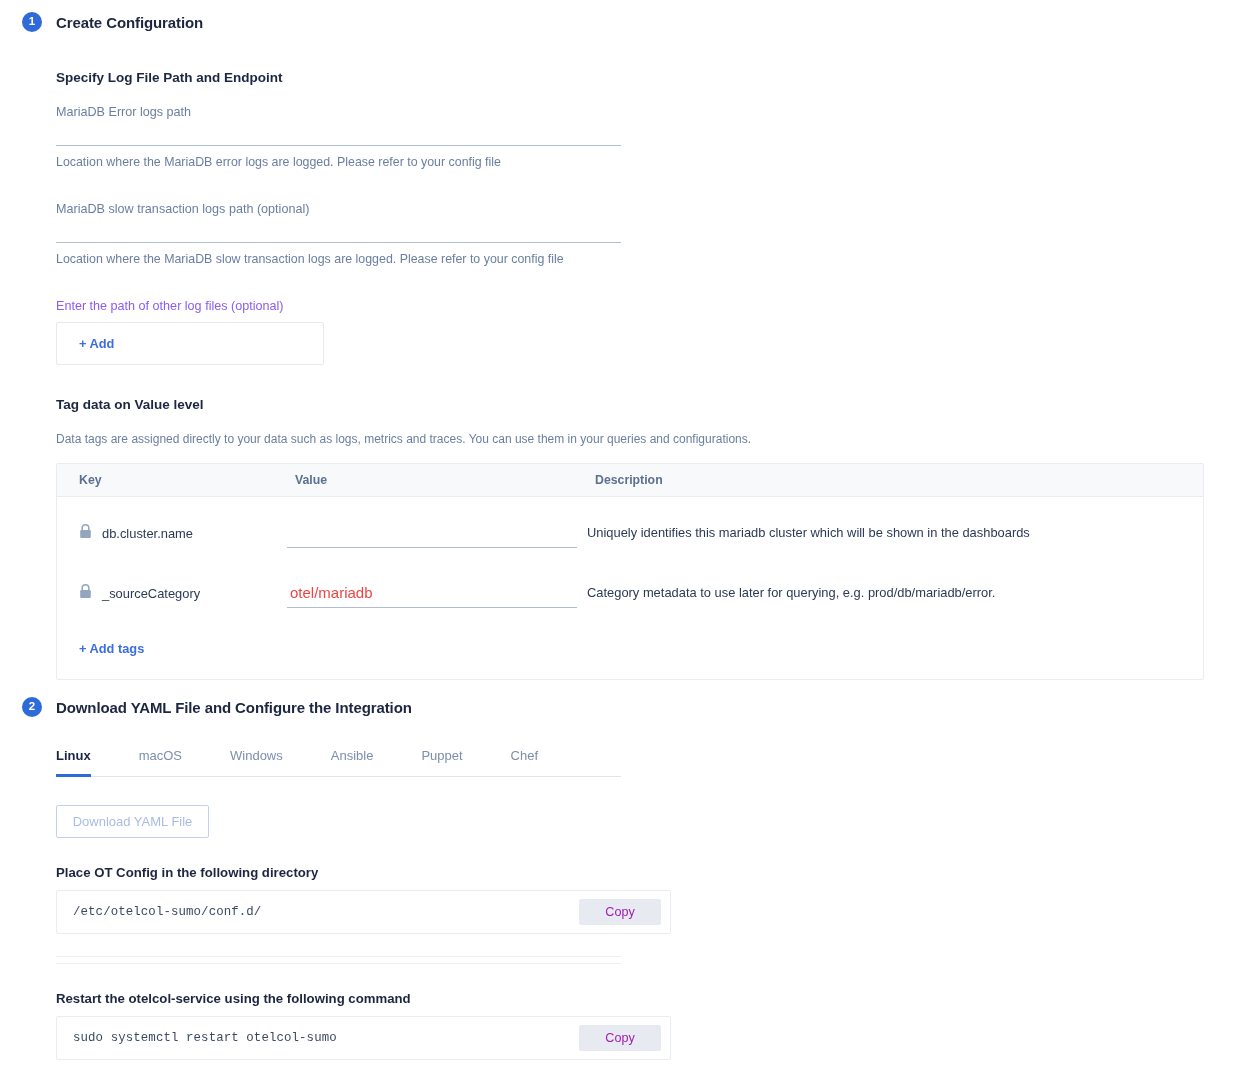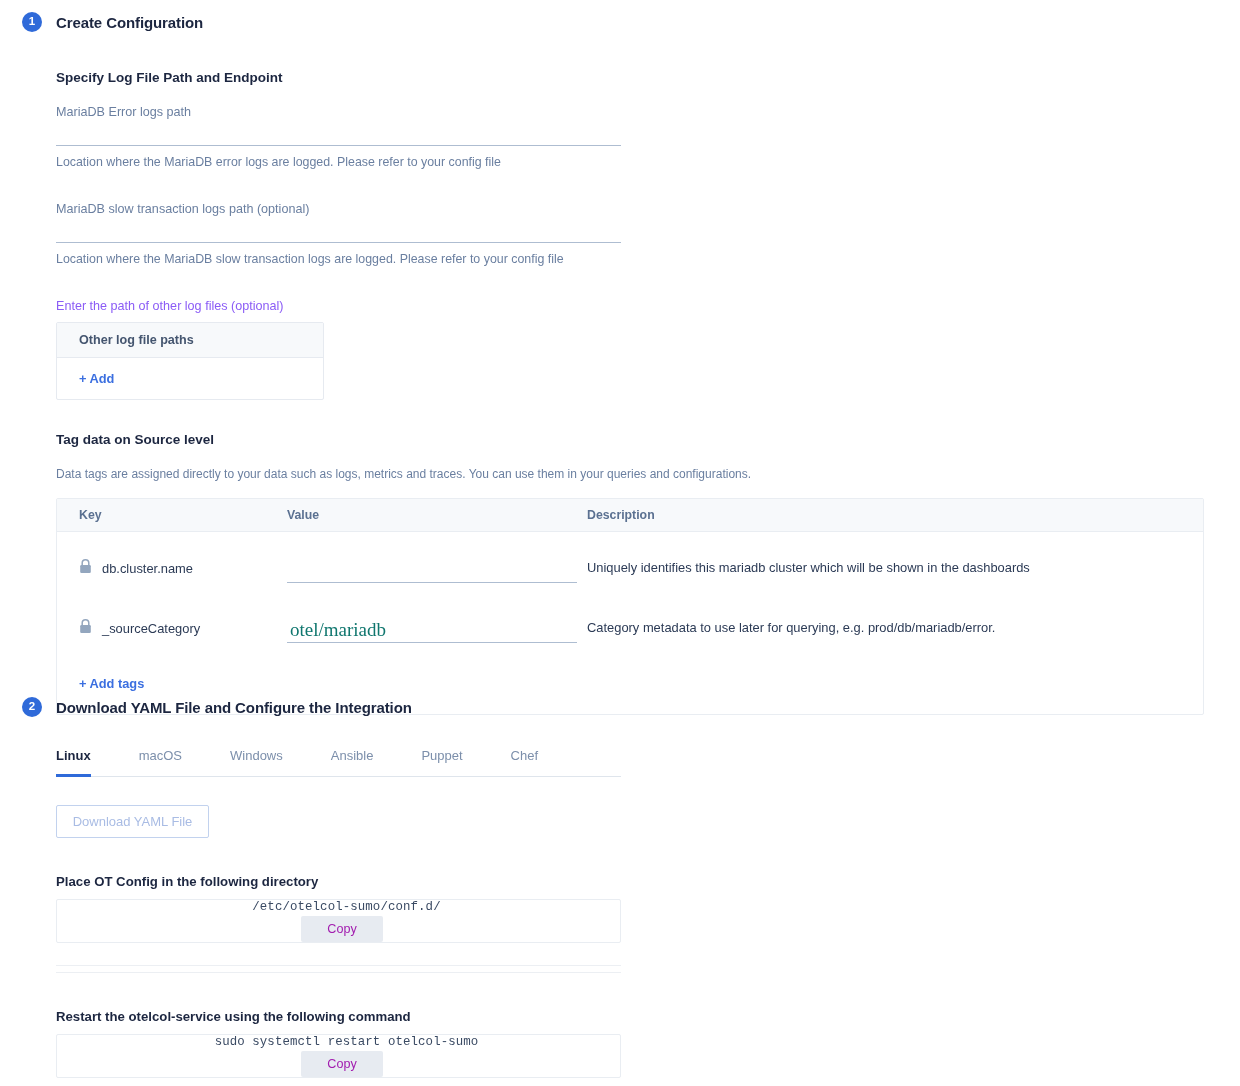--- a/index.html
+++ b/index.html
@@ -131,44 +131,43 @@
   .tag-head {
     display: flex;
     background: #f7f9fb;
     border-bottom: 1px solid #e9edf2;
     font-size: 12.3px;
     font-weight: bold;
     color: #5b7191;
     padding: 9px 0;
   }
   .col-key   { width: 230px; padding-left: 22px; }
-  .col-value { width: 300px; }
+  .col-value { width: 300px; margin-left: 8px; }
   .col-desc  { flex: 1; }
 
   .tag-row {
     display: flex;
     align-items: flex-start;
     padding-top: 27px;
     min-height: 60px;
   }
   .tag-key {
     display: flex;
     align-items: center;
     gap: 10px;
     font-size: 12.9px;
     color: #2b3a55;
   }
   .lock-icon { display: block; flex: 0 0 auto; }
   .tag-value-wrap { width: 300px; }
   .tag-input-text {
-    font-size: 19px;
-    color: #0f766e;
+    font-size: 15px;
+    color: #ef4444;
     height: 17px;
     padding-left: 3px;
-    font-family: Liberation Serif, serif;
   }
   .tag-input-line {
     height: 1px;
     background: #aebdd1;
     width: 290px;
     margin-top: 6px;
   }
   .tag-desc-cell {
     flex: 1;
     font-size: 12.9px;
@@ -222,33 +221,32 @@
     display: flex;
     align-items: center;
     justify-content: center;
     cursor: default;
   }
 
   .cmd-title {
     font-size: 13.2px;
     font-weight: bold;
     color: #1c2640;
-    margin: 36px 0 10px 0;
+    margin: 27px 0 10px 0;
   }
   .cmd-box {
-    width: 565px;
+    width: 615px;
     height: 44px;
     border: 1px solid #e9edf2;
     border-radius: 2px;
     background: #ffffff;
     display: flex;
     align-items: center;
     justify-content: space-between;
     padding-left: 16px;
-    flex-direction: column;
   }
   .cmd-text {
     font-family: "Liberation Mono", monospace;
     font-size: 12.4px;
     color: #3a4a63;
     letter-spacing: 0.1px;
   }
   .copy-btn {
     width: 82px;
     height: 26px;
@@ -294,29 +292,28 @@
         <span class="field-label">MariaDB slow transaction logs path (optional)</span>
         <div class="field-line"></div>
         <span class="field-help">Location where the MariaDB slow transaction logs are logged. Please refer to your config file</span>
       </div>
 
       <div class="spacer-24"></div>
 
       <div>
         <span class="olf-label">Enter the path of other log files (optional)</span>
         <div class="olf-table">
-          <div class="olf-head">Other log file paths</div>
           <div class="olf-body">
             <span class="link-add">+ Add</span>
           </div>
         </div>
       </div>
 
       <div class="tag-section">
-        <div class="sub-title">Tag data on Source level</div>
+        <div class="sub-title">Tag data on Value level</div>
         <p class="tag-desc">Data tags are assigned directly to your data such as logs, metrics and traces. You can use them in your queries and configurations.</p>
 
         <div class="tag-table">
           <div class="tag-head">
             <div class="col-key">Key</div>
             <div class="col-value">Value</div>
             <div class="col-desc">Description</div>
           </div>
 
           <div class="tag-row">

